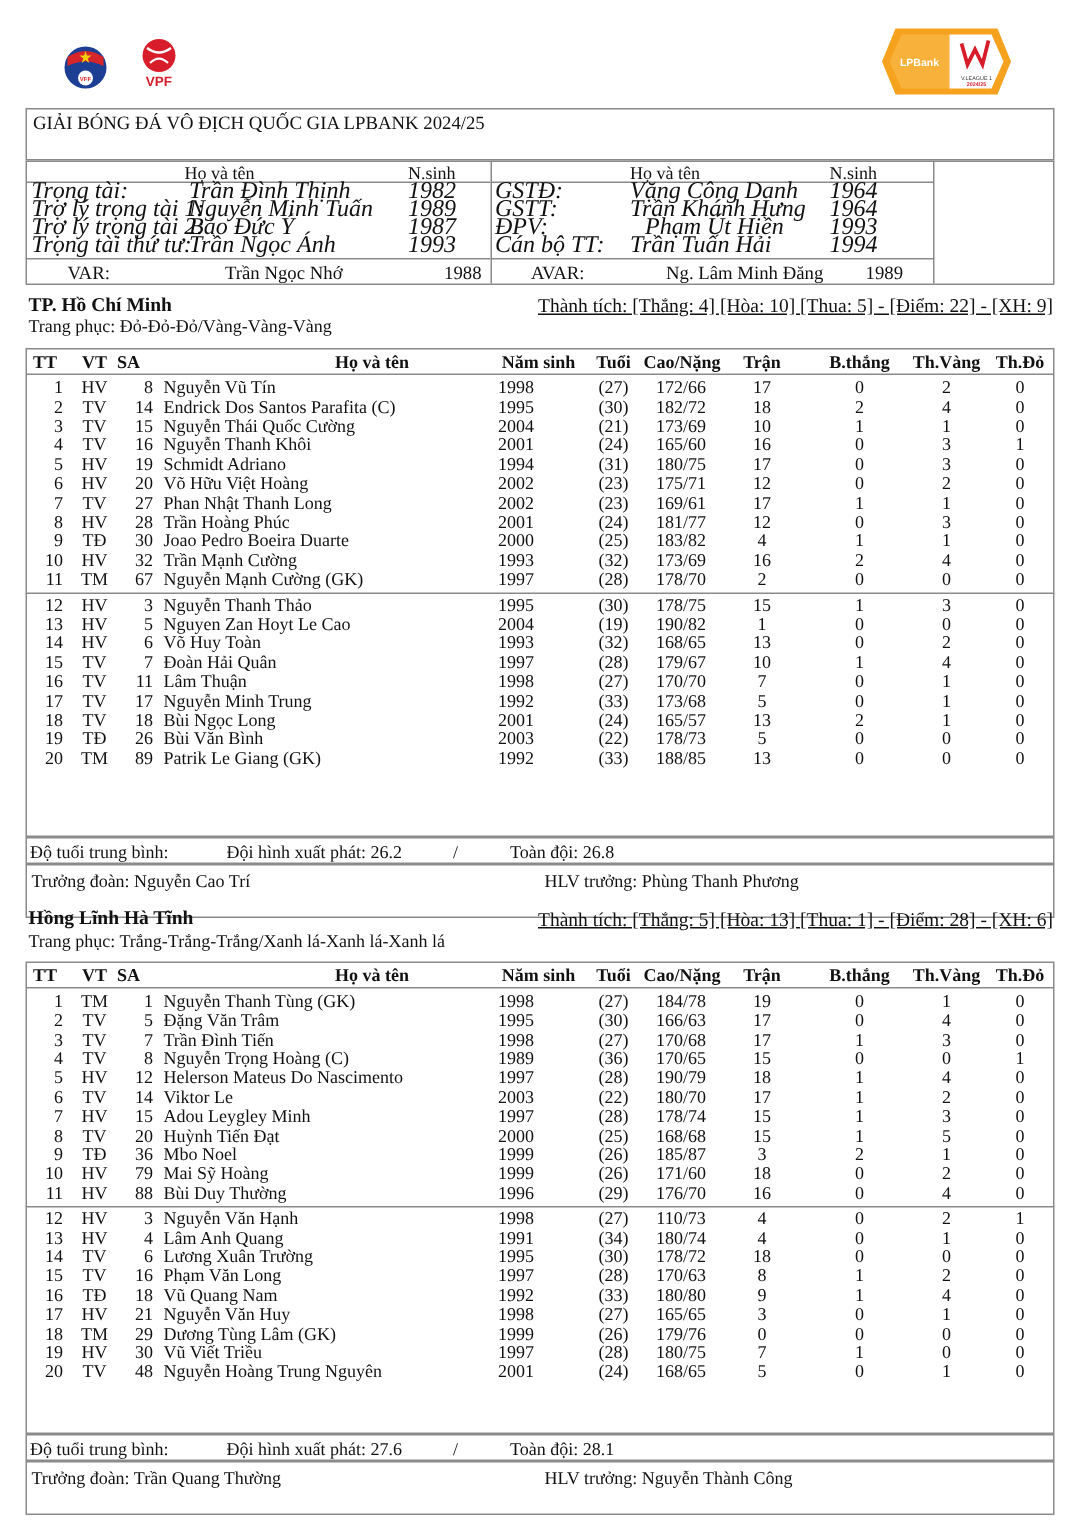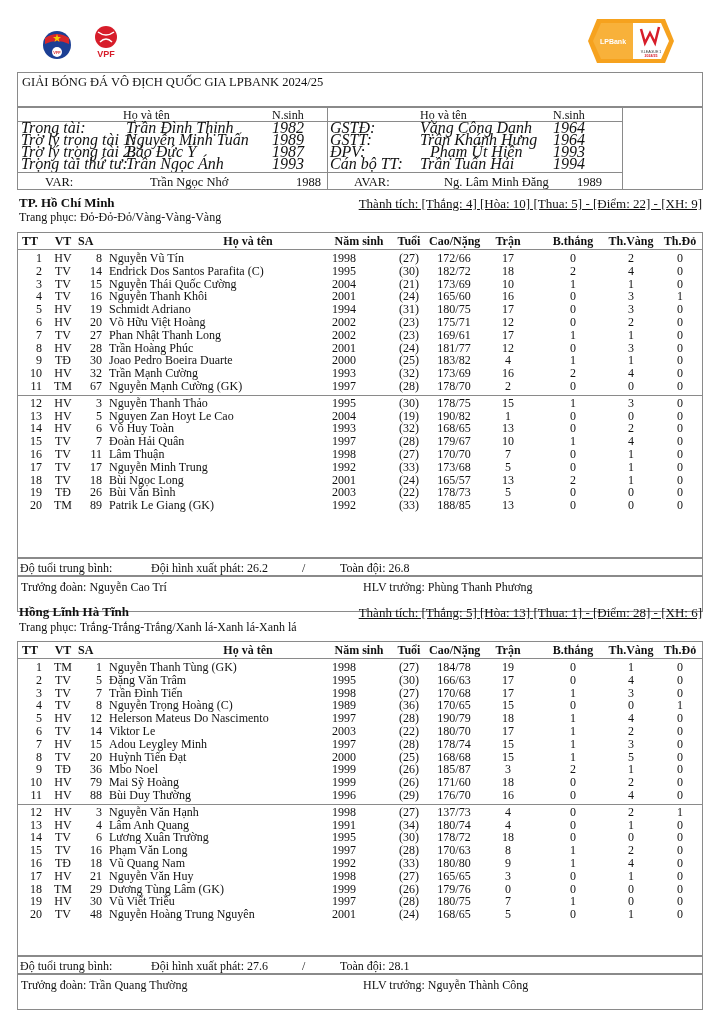--- a/index.html
+++ b/index.html
@@ -612,21 +612,21 @@
         <span class="cell c-red">0</span>
       </div>
       <div class="divider" style="top: 161.8px;"></div>
       <div class="row" style="top: 163.8px;">
         <span class="cell c-tt">12</span>
         <span class="cell c-vt">HV</span>
         <span class="cell c-sa">3</span>
         <span class="cell c-name">Nguyễn Văn Hạnh</span>
         <span class="cell c-year">1998</span>
         <span class="cell c-age">(27)</span>
-        <span class="cell c-height">137/73</span>
+        <span class="cell c-height">110/73</span>
         <span class="cell c-match">4</span>
         <span class="cell c-goal">0</span>
         <span class="cell c-yellow">2</span>
         <span class="cell c-red">1</span>
       </div>
       <div class="row" style="top: 176.6px;">
         <span class="cell c-tt">13</span>
         <span class="cell c-vt">HV</span>
         <span class="cell c-sa">4</span>
         <span class="cell c-name">Lâm Anh Quang</span>

